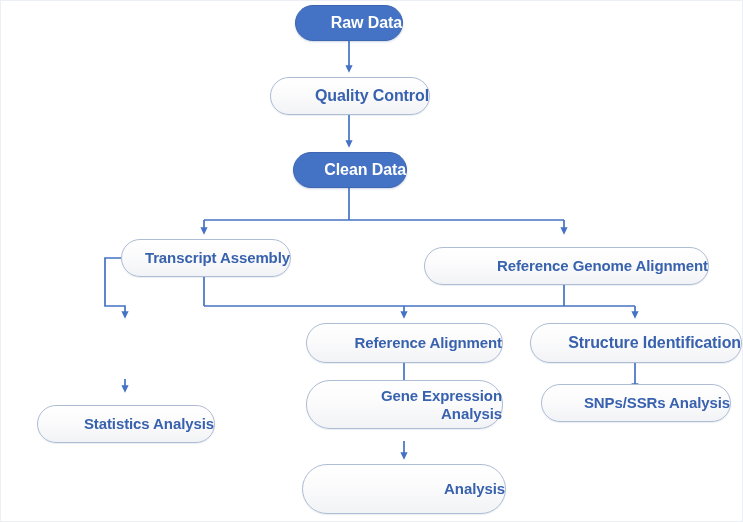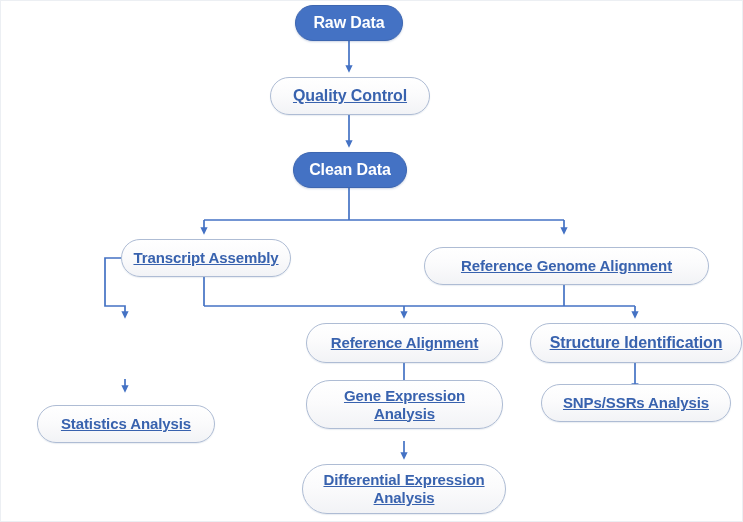--- a/index.html
+++ b/index.html
@@ -26,40 +26,39 @@
     top: 0;
     width: 743px;
     height: 522px;
     pointer-events: none;
   }
   .node {
     position: absolute;
     box-sizing: border-box;
     display: flex;
     flex-direction: column;
-    align-items: center;
+    align-items: flex-end;
     justify-content: center;
     text-align: center;
     line-height: 1.18;
     letter-spacing: -0.1px;
   }
   .node.filled {
     background: #4472c4;
     border: 1px solid #3d66b0;
     color: #ffffff;
     font-weight: bold;
     box-shadow: 0 1px 2px rgba(60, 90, 150, 0.25);
   }
   .node.outlined {
     background: linear-gradient(180deg, #ffffff 0%, #fbfbfc 45%, #f2f3f6 100%);
     border: 1px solid #aebcd4;
     color: #3862ae;
     font-weight: bold;
     box-shadow: 0 1px 1px rgba(120, 140, 175, 0.16);
-    text-decoration: underline;
   }
   .sub-line {
     color: #3f3f3f;
     font-weight: bold;
     display: block;
   }
   .main-line { display: block; }
 </style>
 </head>
 <body>
@@ -140,17 +139,16 @@
   <div class="node outlined" style="left:305px; top:379px; width:197px; height:49px; border-radius:24px; font-size:15px;">
     <span class="main-line">Gene Expression</span>
     <span class="main-line">Analysis</span>
   </div>
 
   <div class="node outlined" style="left:540px; top:383px; width:190px; height:38px; border-radius:19px; font-size:15px;">
     <span class="main-line">SNPs/SSRs Analysis</span>
   </div>
 
   <div class="node outlined" style="left:301px; top:463px; width:204px; height:50px; border-radius:25px; font-size:15px;">
-    <span class="main-line">Differential Expression</span>
     <span class="main-line">Analysis</span>
   </div>
 
 </div>
 
 </body></html>

